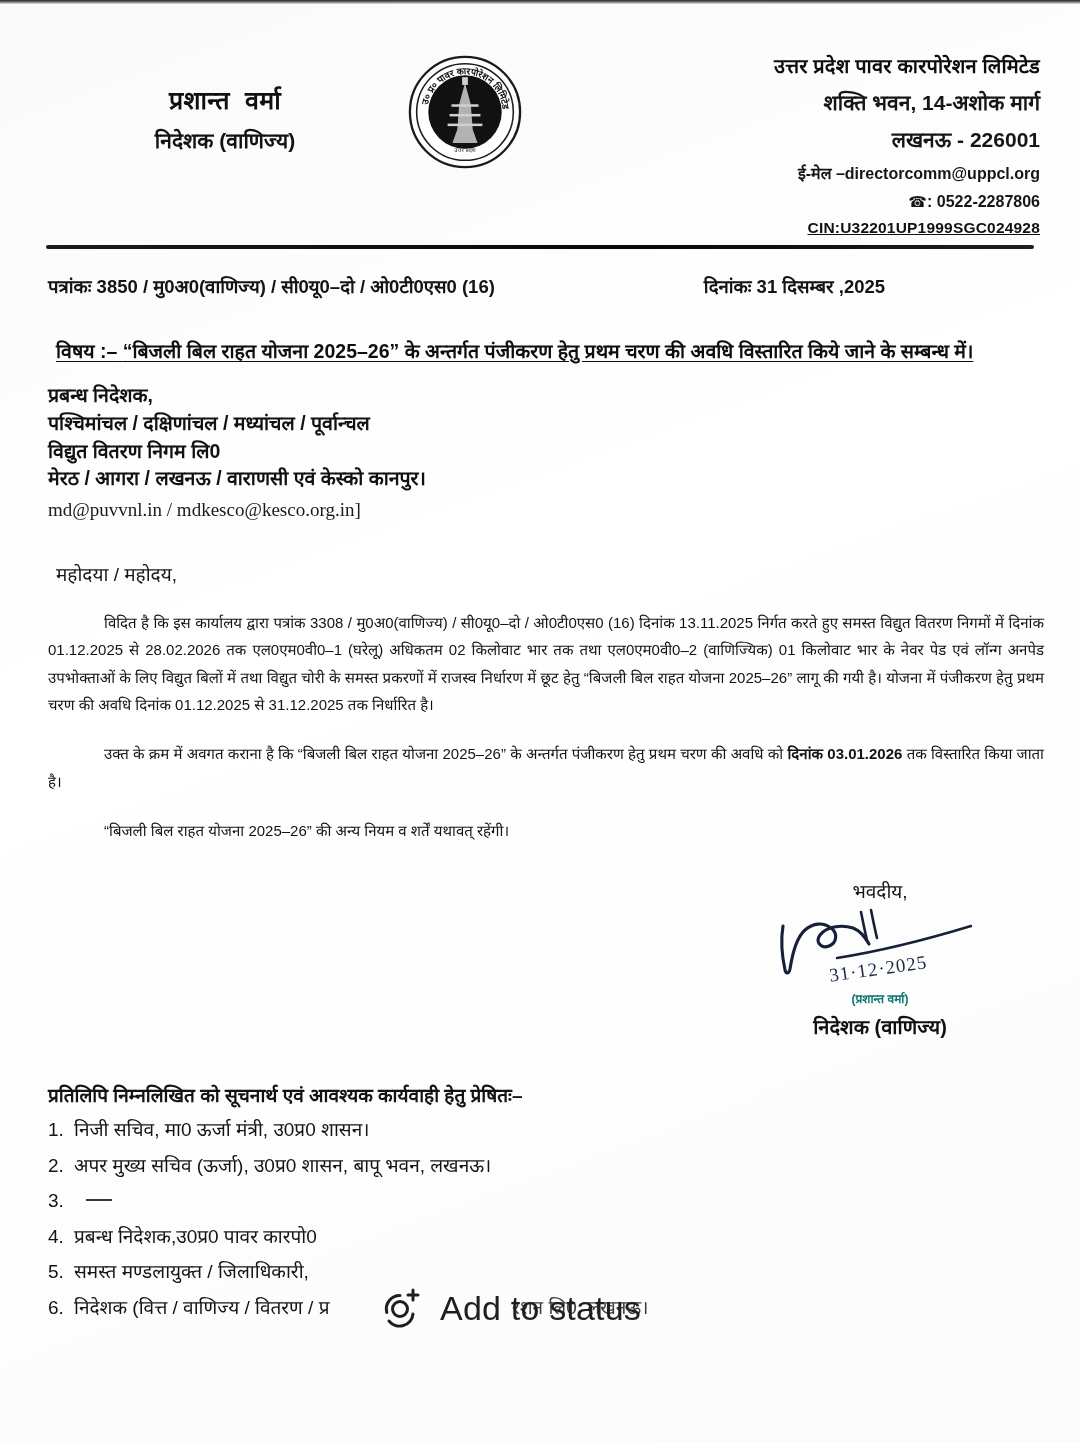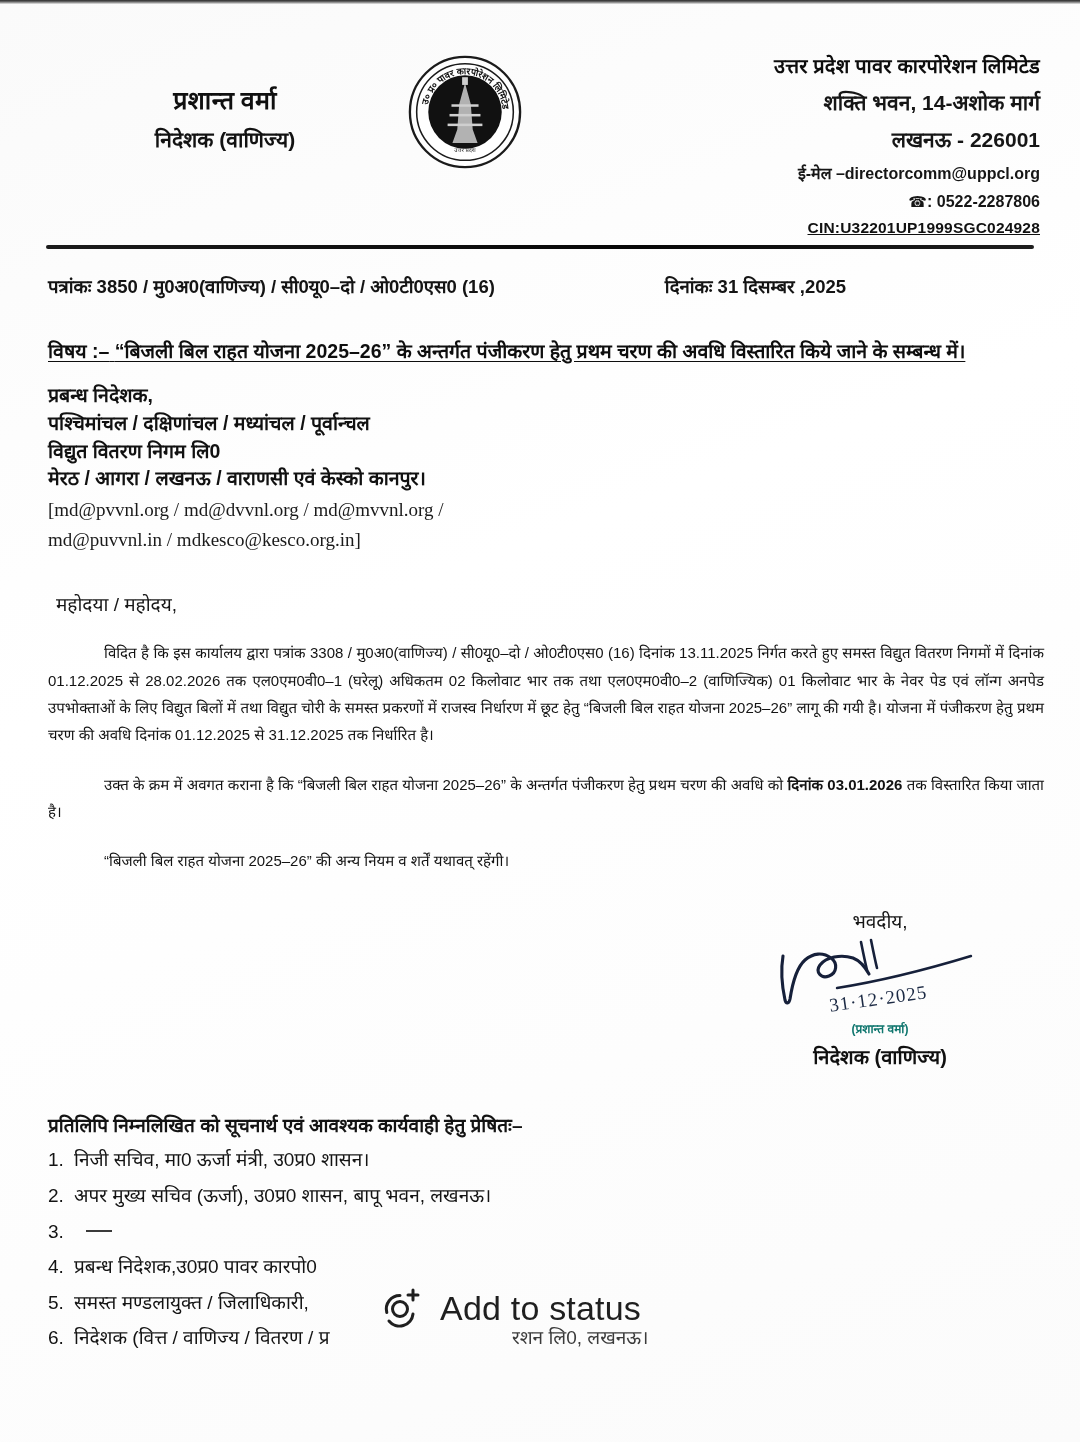--- a/index.html
+++ b/index.html
@@ -42,21 +42,21 @@
     display: flex;
     align-items: flex-start;
     padding: 50px 22px 0 60px;
   }
   .hdr-left {
     width: 330px;
     padding-top: 32px;
     text-align: center;
   }
   .officer-name {
-    font-family: Liberation Serif, serif;
+    font-family: Liberation Mono, monospace;
     font-weight: bold;
     font-size: 25px;
     letter-spacing: 0.3px;
     color: #101010;
   }
   .officer-desig {
     font-family: "Liberation Sans", "DejaVu Sans", sans-serif;
     font-weight: bold;
     font-size: 21px;
     margin-top: 9px;
@@ -117,34 +117,35 @@
   }
 
   
   .ref-row {
     display: flex;
     padding: 24px 60px 0 48px;
     font-family: "Liberation Sans", "DejaVu Sans", sans-serif;
     font-weight: bold;
     font-size: 18.5px;
     color: #141414;
+    gap: 39px;
   }
   .ref-no { flex: 0 0 auto; }
   .ref-date { margin-left: 170px; }
 
   
   .subject {
     padding: 38px 36px 0 48px;
     font-family: "Liberation Sans", "DejaVu Sans", sans-serif;
     font-weight: bold;
     font-size: 19.5px;
     line-height: 1.55;
     color: #0e0e0e;
   }
-  .subject u { text-decoration: underline; text-underline-offset: 3px; }
+  .subject u { text-decoration: underline; text-underline-offset: 3px; margin-left: 8px; }
 
   
   .addressee {
     padding: 16px 0 0 48px;
     font-family: "Liberation Sans", "DejaVu Sans", sans-serif;
     font-weight: bold;
     font-size: 19.5px;
     line-height: 1.42;
     color: #111;
   }
@@ -333,21 +334,20 @@
     <div class="subject">
       <u><span>विषय :–</span>
       <span>“बिजली बिल राहत योजना 2025–26” के अन्तर्गत पंजीकरण हेतु प्रथम चरण की अवधि विस्तारित किये जाने के सम्बन्ध में।</span></u>
     </div>
 
     <div class="addressee">
       <div>प्रबन्ध निदेशक,</div>
       <div>पश्चिमांचल / दक्षिणांचल / मध्यांचल / पूर्वान्चल</div>
       <div>विद्युत वितरण निगम लि0</div>
       <div>मेरठ / आगरा / लखनऊ / वाराणसी एवं केस्को कानपुर।</div>
-      <div class="emails">[md@pvvnl.org / md@dvvnl.org / md@mvvnl.org /</div>
       <div class="emails">md@puvvnl.in / mdkesco@kesco.org.in]</div>
     </div>
 
     <div class="salutation">महोदया / महोदय,</div>
 
     <div class="para">विदित है कि इस कार्यालय द्वारा पत्रांक 3308 / मु0अ0(वाणिज्य) / सी0यू0–दो / ओ0टी0एस0 (16) दिनांक 13.11.2025 निर्गत करते हुए समस्त विद्युत वितरण निगमों में दिनांक 01.12.2025 से 28.02.2026 तक एल0एम0वी0–1 (घरेलू) अधिकतम 02 किलोवाट भार तक तथा एल0एम0वी0–2 (वाणिज्यिक) 01 किलोवाट भार के नेवर पेड एवं लॉन्ग अनपेड उपभोक्ताओं के लिए विद्युत बिलों में तथा विद्युत चोरी के समस्त प्रकरणों में राजस्व निर्धारण में छूट हेतु “बिजली बिल राहत योजना 2025–26” लागू की गयी है। योजना में पंजीकरण हेतु प्रथम चरण की अवधि दिनांक 01.12.2025 से 31.12.2025 तक निर्धारित है।</div>
 
     <div class="para"><span>उक्त के क्रम में अवगत कराना है कि “बिजली बिल राहत योजना 2025–26” के अन्तर्गत पंजीकरण हेतु प्रथम चरण की अवधि को </span><b>दिनांक 03.01.2026</b><span> तक विस्तारित किया जाता है।</span></div>
 
     <div class="para short">“बिजली बिल राहत योजना 2025–26” की अन्य नियम व शर्तें यथावत् रहेंगी।</div>

